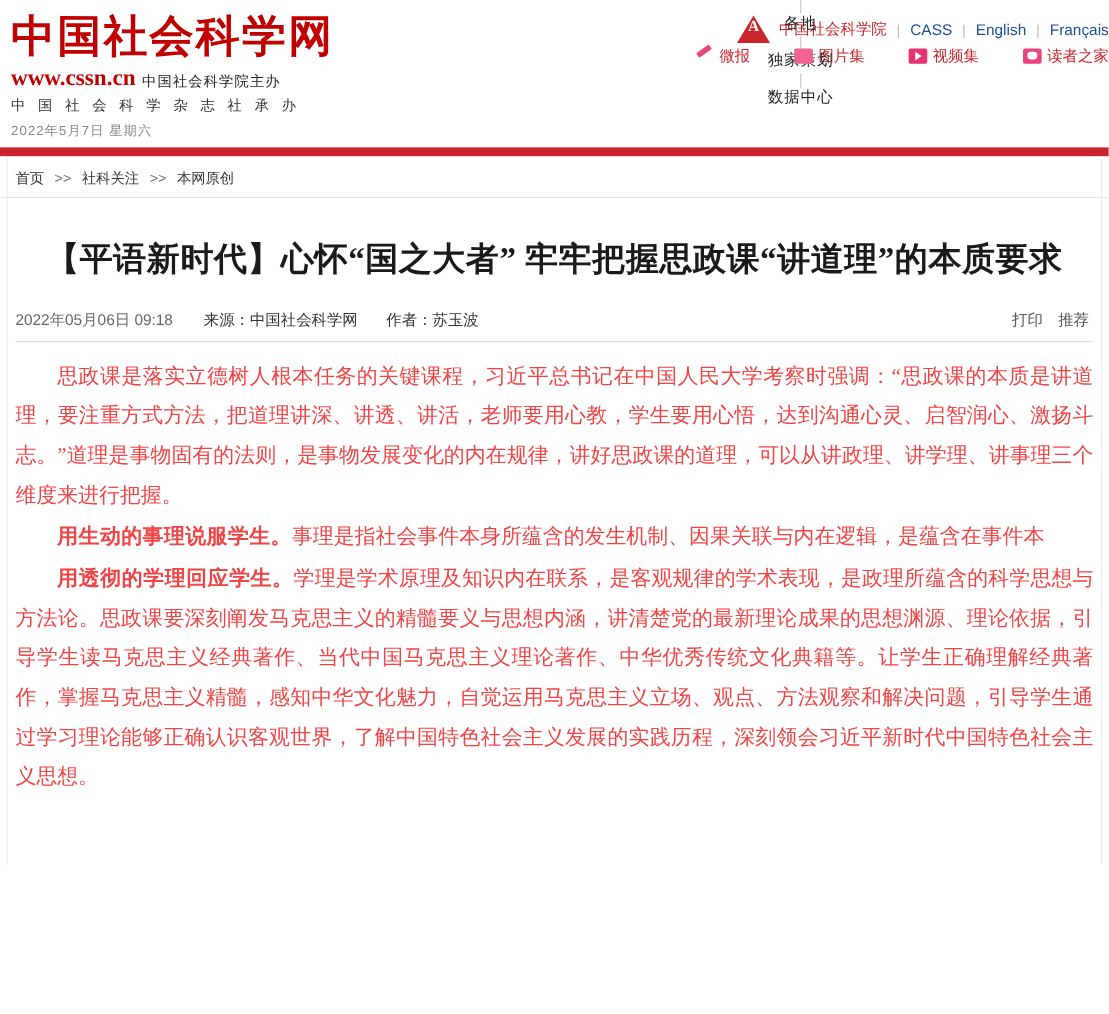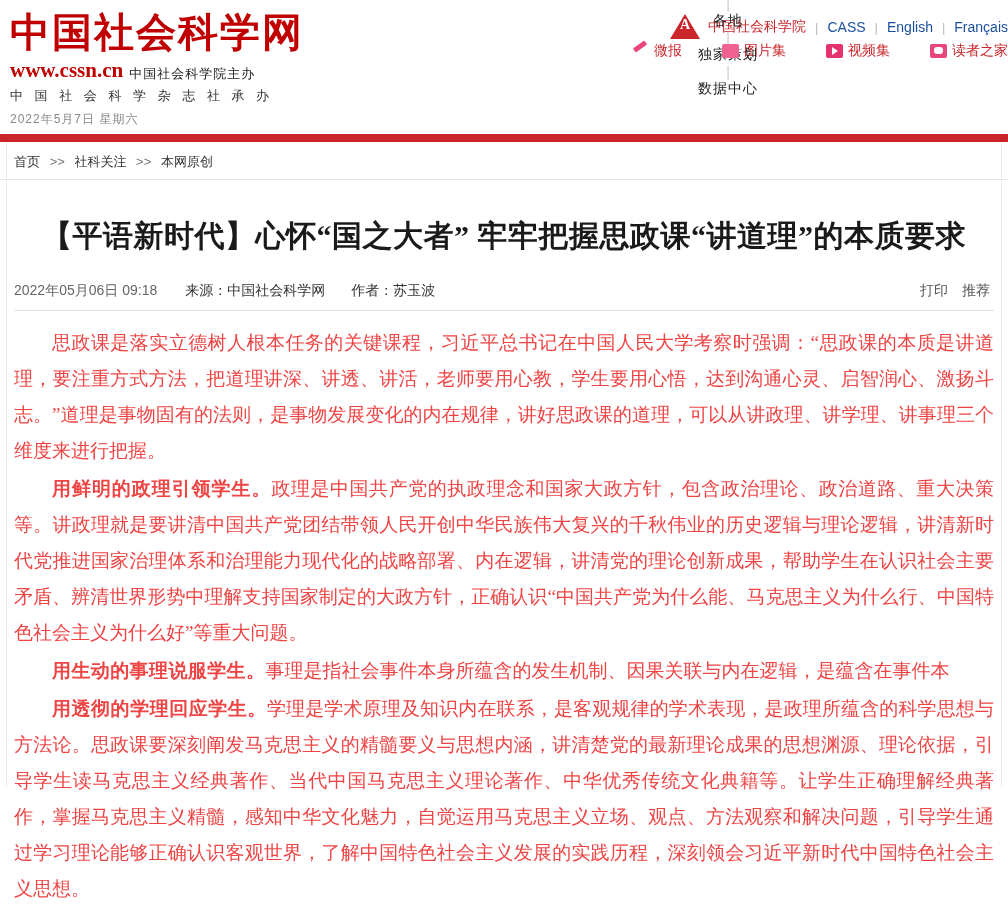--- a/index.html
+++ b/index.html
@@ -245,20 +245,19 @@
         <span>作者：</span><span>苏玉波</span>
       </span>
       <span class="meta-tools">
         <a href="#">打印</a>
         <a href="#">推荐</a>
       </span>
     </div>
 
     <div class="body-text">
       <p><span class="ql">思政课是落实立德树人根本任务的关键课程，习近平总书记在中国人民大学考察时强调：“思政课的本质是讲道理，要注重方式方法，把道理讲深、讲透、讲活，老师要用心教，学生要用心悟，达到沟通心灵、启智润心、激扬斗志。”道理是事物固有的法则，是事物发展变化的内在规律，讲好思政课的道理，可以从讲政理、讲学理、讲事理三个维度来进行把握。</span></p>
-      <p><b>用鲜明的政理引领学生。</b><span class="ql">政理是中国共产党的执政理念和国家大政方针，包含政治理论、政治道路、重大决策等。讲政理就是要讲清中国共产党团结带领人民开创中华民族伟大复兴的千秋伟业的历史逻辑与理论逻辑，讲清新时代党推进国家治理体系和治理能力现代化的战略部署、内在逻辑，讲清党的理论创新成果，帮助学生在认识社会主要矛盾、辨清世界形势中理解支持国家制定的大政方针，正确认识“中国共产党为什么能、马克思主义为什么行、中国特色社会主义为什么好”等重大问题。</span></p>
       <p><b>用生动的事理说服学生。</b><span class="ql">事理是指社会事件本身所蕴含的发生机制、因果关联与内在逻辑，是蕴含在事件本</span></p>
       <p><b>用透彻的学理回应学生。</b><span class="ql">学理是学术原理及知识内在联系，是客观规律的学术表现，是政理所蕴含的科学思想与方法论。思政课要深刻阐发马克思主义的精髓要义与思想内涵，讲清楚党的最新理论成果的思想渊源、理论依据，引导学生读马克思主义经典著作、当代中国马克思主义理论著作、中华优秀传统文化典籍等。让学生正确理解经典著作，掌握马克思主义精髓，感知中华文化魅力，自觉运用马克思主义立场、观点、方法观察和解决问题，引导学生通过学习理论能够正确认识客观世界，了解中国特色社会主义发展的实践历程，深刻领会习近平新时代中国特色社会主义思想。</span></p>
     </div>
 
   </div>
 
 </div>
 
 </body></html>

